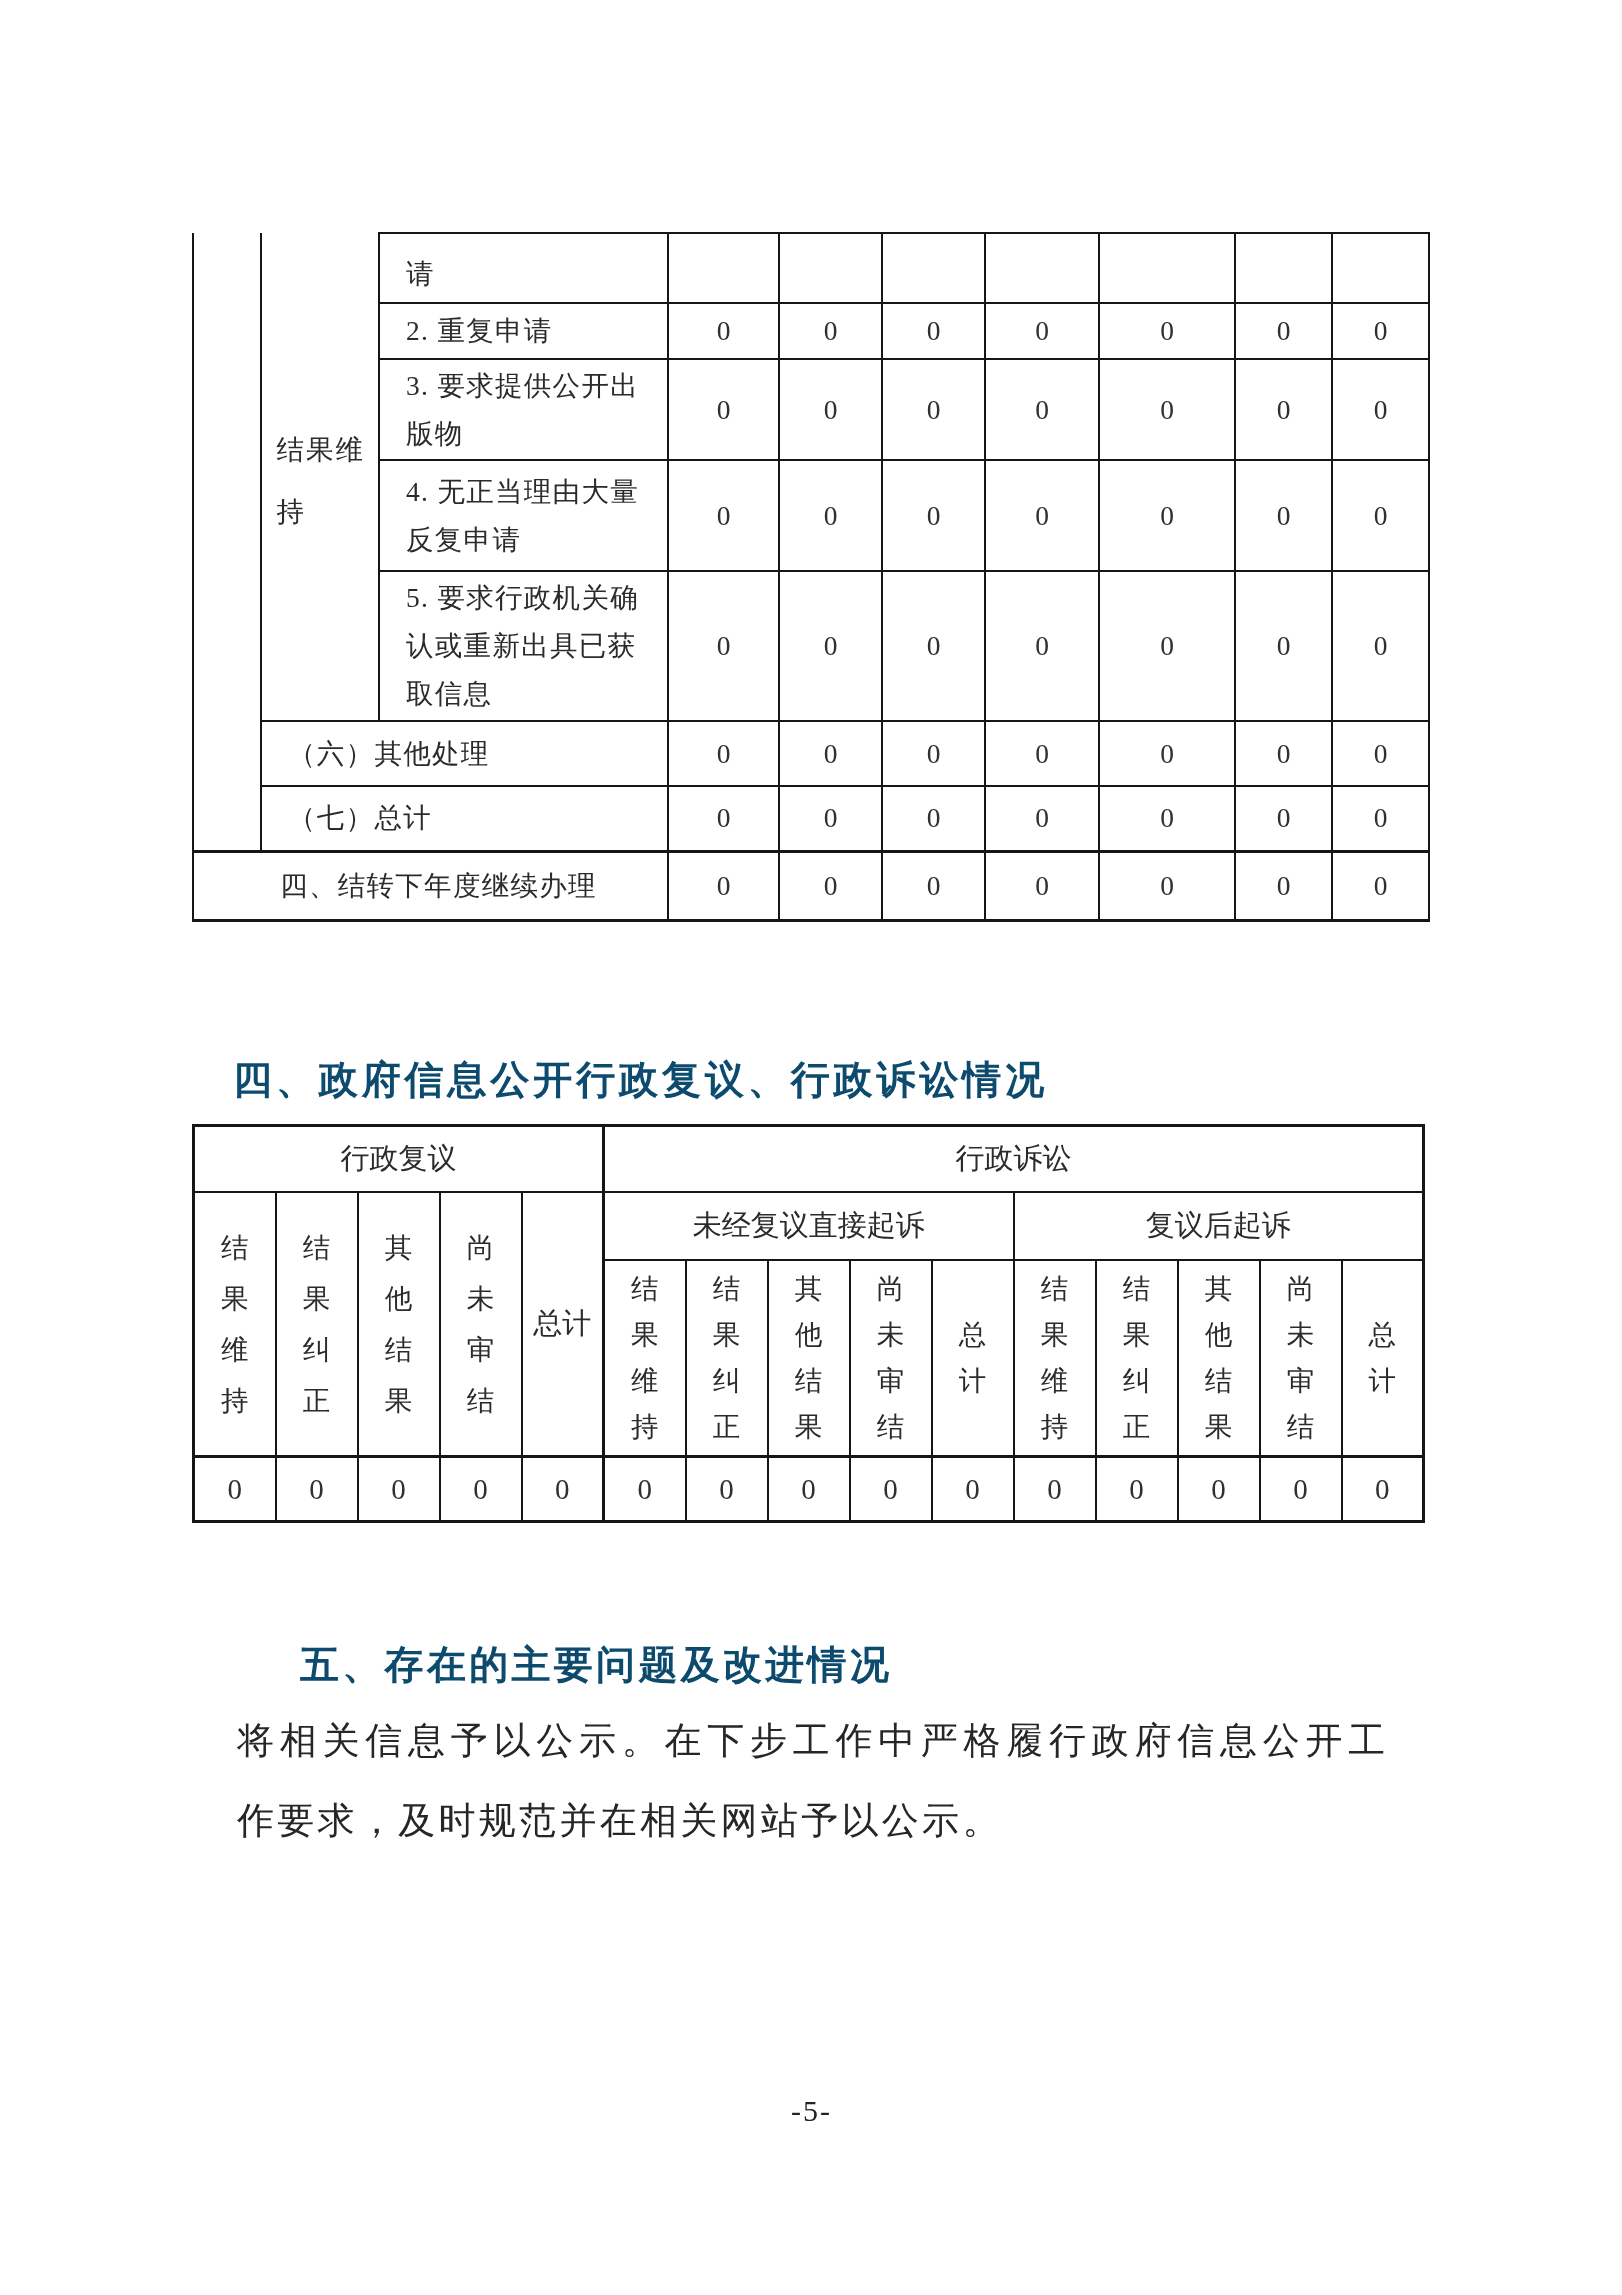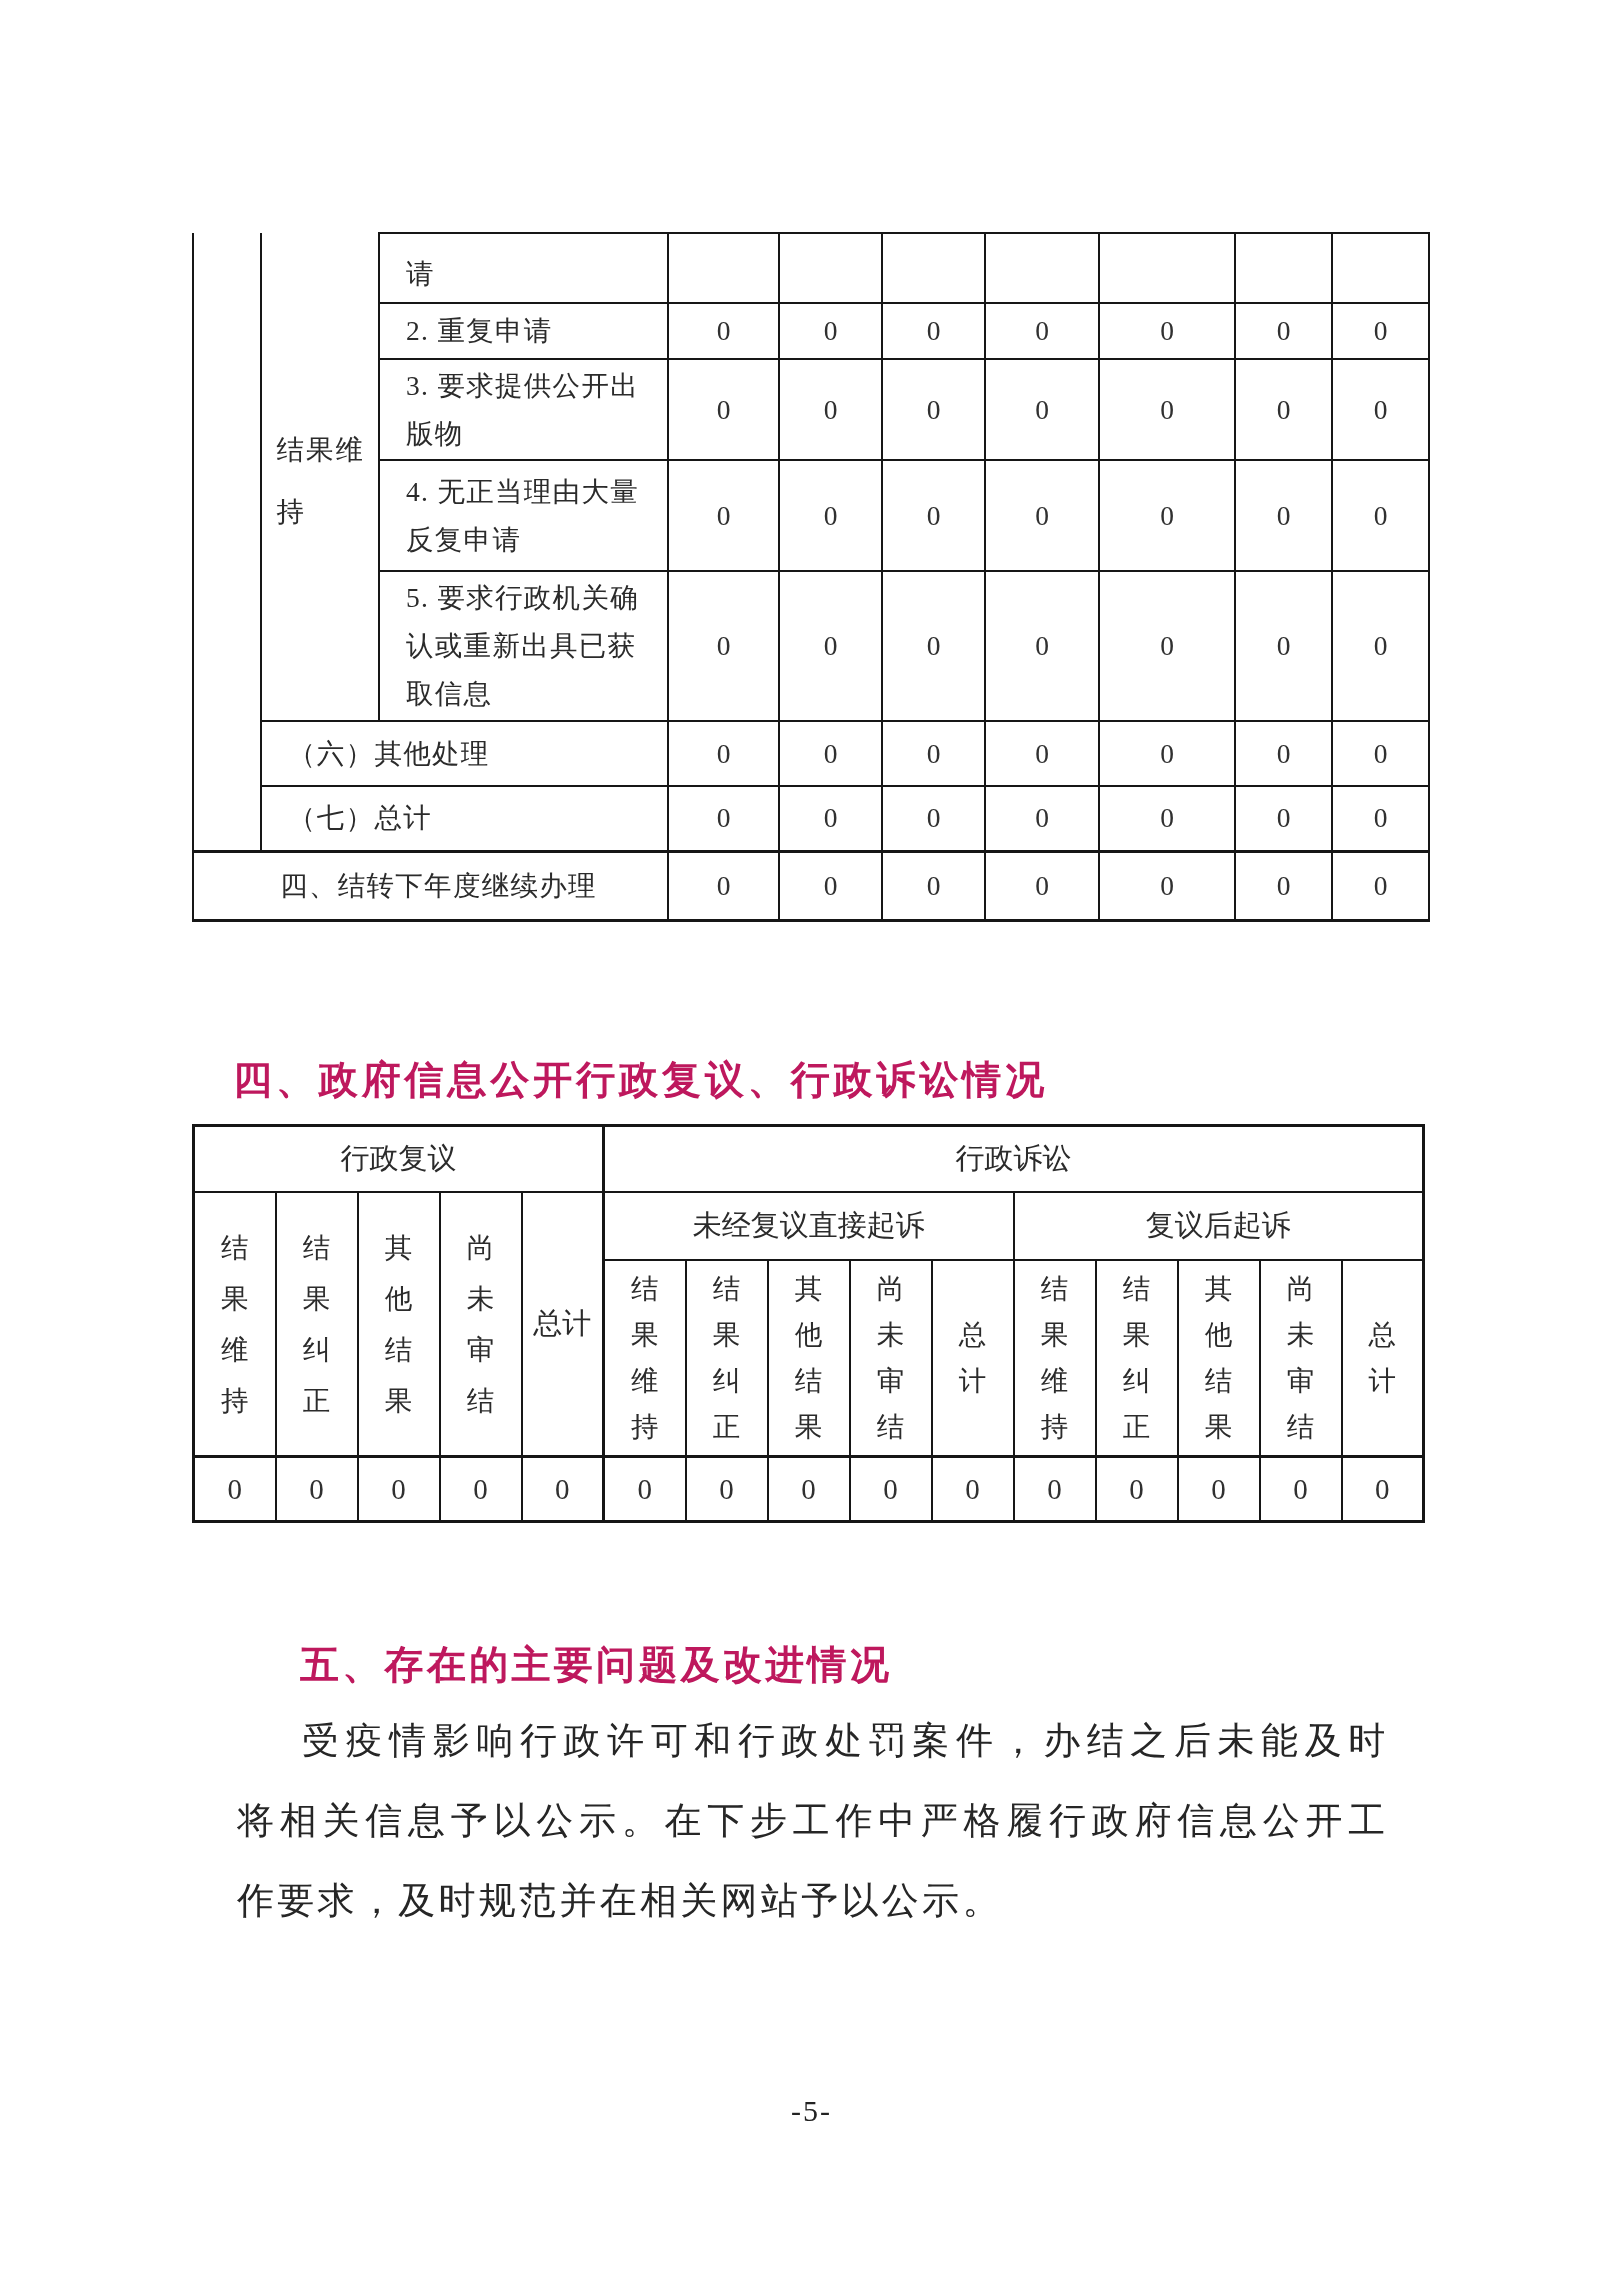--- a/index.html
+++ b/index.html
@@ -34,21 +34,21 @@
   .bB { border-bottom:3.3px solid #161616; }
   .bL { border-left:3.3px solid #161616; }
   .bR { border-right:3.3px solid #161616; }
   .divL { border-left:3.3px solid #161616; }
   .vert span { display:inline-block; width:30px; font-size:27.5px;
                line-height:46px; word-break:break-all; letter-spacing:0; }
   .vtall span { line-height:51px; }
 
   
   .h { position:absolute; font-family:"Liberation Sans","DejaVu Sans",sans-serif;
-       font-weight:700; color:#be185d; font-size:39px; line-height:47px;
+       font-weight:700; color:#0c4a6e; font-size:39px; line-height:47px;
        white-space:nowrap; }
   .h4 { left:233px; top:1056px; letter-spacing:3.9px; }
   .h5 { left:300px; top:1641px; letter-spacing:3.3px; }
   .h6 { left:317px; top:1964px; letter-spacing:3.3px; }
 
   .para { position:absolute; left:237px; top:1701px; width:1149px;
           font-size:37px; color:#262626; }
   .pline { line-height:80px; letter-spacing:0.7px;
            text-align:justify; text-align-last:justify; }
   .indent { padding-left:65px; }
@@ -223,21 +223,20 @@
       <td class="val bT bB">0</td>
       <td class="val bT bB">0</td>
       <td class="val bT bB bR">0</td>
     </tr>
   </tbody>
     </table>
 
   <div class="h h5">五、存在的主要问题及改进情况</div>
 
   <div class="para">
-    <div class="pline indent">受疫情影响行政许可和行政处罚案件，办结之后未能及时</div>
     <div class="pline">将相关信息予以公示。在下步工作中严格履行政府信息公开工</div>
     <div class="pline plast">作要求，及时规范并在相关网站予以公示。</div>
   </div>
 
 
   <div class="pagenum">-5-</div>
 
 </div>
 
 

